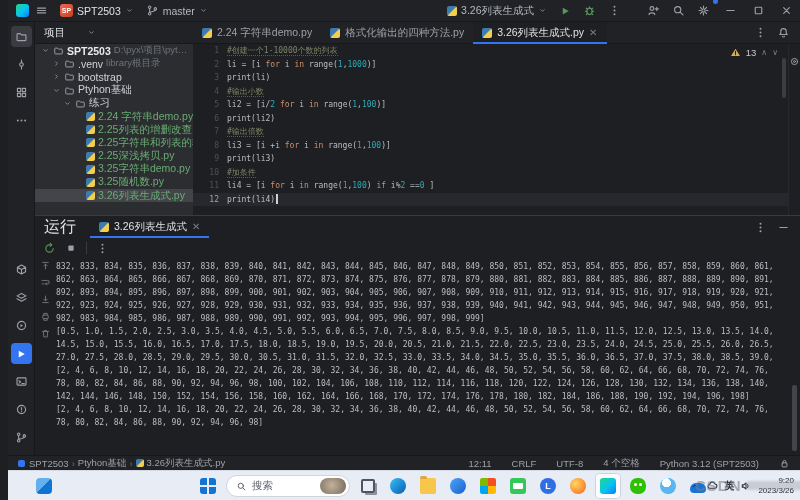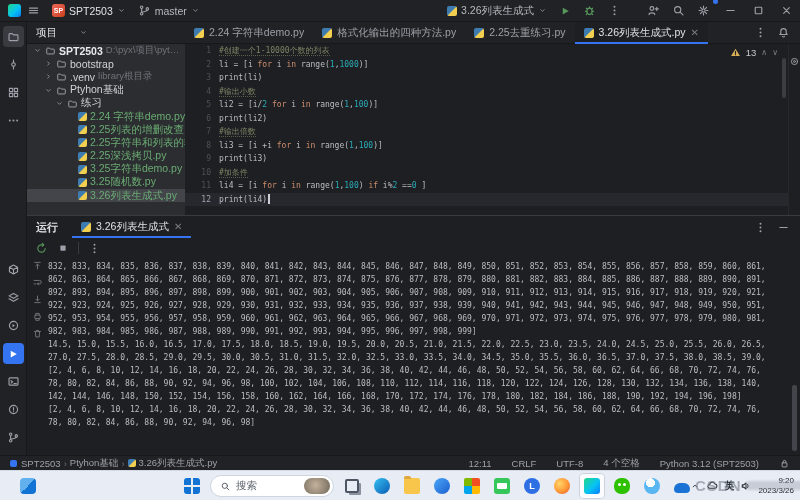--- a/index.html
+++ b/index.html
@@ -1,19 +1,19 @@
 <!DOCTYPE html>
 <html><head>
 <meta charset="utf-8">
 <style>
   html,body{margin:0;padding:0;background:#000;}
   #app{position:relative;width:800px;height:500px;background:#1e1f22;overflow:hidden;
        font-family:"Liberation Sans","DejaVu Sans",sans-serif;color:#bcbec4;
        -webkit-font-smoothing:antialiased;}
-  .abs{position:absolute;}
+  .abs{position:absolute;margin-left:8px;}
   .flex{display:flex;align-items:center;}
   .icon{display:inline-flex;align-items:center;justify-content:center;flex:none;vertical-align:middle;}
   .pyico{width:10px;height:10px;border-radius:2px;flex:none;
          background:linear-gradient(135deg,#3e7bb0 0 49%,#f3cf4f 51% 100%);}
   
   .titlebar{top:0;left:0;right:0;height:22px;background:#202225;display:flex;align-items:center;
             font-size:10.5px;color:#b4b8bf;padding-left:8px;border-bottom:1px solid #17181a;box-sizing:border-box;}
   .pc-logo{width:13px;height:13px;border-radius:3px;background:linear-gradient(135deg,#21d789,#07c3f2 55%,#087cfa);}
   .sp-badge{width:13px;height:13px;border-radius:3px;background:linear-gradient(135deg,#f0665a,#c8421f);
             color:#fff;font-size:7px;font-weight:bold;display:flex;align-items:center;justify-content:center;}
@@ -57,21 +57,21 @@
   .tok-comment{color:#7a8464;border-bottom:1px dotted #5a5f49;}
   .caret{display:inline-block;width:1.5px;height:10px;background:#ced0d6;margin-left:1px;}
   .ed-widget{position:absolute;top:3px;right:10px;display:flex;align-items:center;gap:5px;
              font-family:"Liberation Sans",sans-serif;font-size:9.5px;color:#c8cad0;}
   .ed-scroll{position:absolute;right:2px;top:14px;width:4px;height:40px;background:#4e5157;border-radius:2px;opacity:.6;}
   .rightstrip{top:44px;right:0;width:12px;height:171px;background:#1e1f22;border-left:1px solid #26282c;
               display:flex;flex-direction:column;align-items:center;padding-top:12px;box-sizing:border-box;}
   
   .runpanel{top:215px;left:27px;right:0;bottom:45px;background:#1e1f22;border-top:1px solid #393b40;box-sizing:border-box;}
   .run-header{height:22px;display:flex;align-items:stretch;font-size:10.5px;padding-left:9px;}
-  .run-title{display:flex;align-items:center;font-weight:bold;color:#dfe1e5;font-size:11px;padding-right:14px;}
+  .run-title{display:flex;align-items:center;font-weight:normal;color:#dfe1e5;font-size:16px;padding-right:14px;}
   .run-tab{display:flex;align-items:center;gap:5px;padding:0 9px;color:#dfe1e5;position:relative;}
   .run-tab::after{content:"";position:absolute;left:0;right:0;bottom:0;height:2px;background:#3574f0;}
   .run-header-right{margin-left:auto;display:flex;align-items:center;gap:10px;padding-right:10px;}
   .run-toolbar{height:20px;display:flex;align-items:center;gap:9px;padding-left:8px;}
   .v-div{width:1px;height:12px;background:#393b40;}
   .console-gutter{position:absolute;left:1px;top:44px;width:18px;display:flex;flex-direction:column;align-items:center;gap:6px;}
   .console{position:absolute;left:21px;right:14px;top:44px;bottom:0;overflow:hidden;
            font-family:"DejaVu Sans Mono",monospace;font-size:8px;line-height:13px;color:#bcbec4;}
   .console-line{white-space:pre;overflow:hidden;}
   .console-scroll{position:absolute;right:3px;bottom:4px;width:5px;height:66px;background:#43454a;border-radius:2px;}
@@ -253,24 +253,20 @@
     </span>
     <span id="tabs-container" style="display:flex;align-items:stretch;">
         <span class="ed-tab">
           <span class="pyico"></span>
           <span>2.24 字符串demo.py</span>
         </span>
         <span class="ed-tab">
           <span class="pyico"></span>
           <span>格式化输出的四种方法.py</span>
         </span>
-        <span class="ed-tab">
-          <span class="pyico"></span>
-          <span>2.25去重练习.py</span>
-        </span>
         <span class="ed-tab active">
           <span class="pyico"></span>
           <span>3.26列表生成式.py</span>
           <span class="tab-close">✕</span>
         </span>
       </span>
     <span class="tabrow-right">
       <span class="icon">
           <svg width="13" height="13" viewBox="0 0 16 16" fill="#9da0a8">
             <circle cx="8" cy="3.5" r="1.2"></circle>
@@ -377,35 +373,35 @@
         <span class="icon" style="width: 9px;">
           <svg width="9" height="9" viewBox="0 0 16 16" fill="none" stroke="#9da0a8" stroke-width="1.4" stroke-linecap="round" stroke-linejoin="round">
             <path d="M6.5 5l3 3-3 3"></path>
           </svg>
         </span>
         <span class="icon">
           <svg width="11" height="11" viewBox="0 0 16 16" fill="none" stroke="#9da0a8" stroke-width="1.4" stroke-linecap="round" stroke-linejoin="round">
             <path d="M2.5 5.5c0-.6.4-1 1-1h3L8 6h4.5c.6 0 1 .4 1 1V12c0 .6-.4 1-1 1h-9c-.6 0-1-.4-1-1z"></path>
           </svg>
         </span>
-        <span class="tree-label">bootstrap</span>
+        <span class="tree-label">.venv</span>
+        <span class="tree-suffix">library根目录</span>
       </div>
       <div class="tree-row" style="padding-left: 17px;">
         <span class="icon" style="width: 9px;">
           <svg width="9" height="9" viewBox="0 0 16 16" fill="none" stroke="#9da0a8" stroke-width="1.4" stroke-linecap="round" stroke-linejoin="round">
             <path d="M6.5 5l3 3-3 3"></path>
           </svg>
         </span>
         <span class="icon">
           <svg width="11" height="11" viewBox="0 0 16 16" fill="none" stroke="#9da0a8" stroke-width="1.4" stroke-linecap="round" stroke-linejoin="round">
             <path d="M2.5 5.5c0-.6.4-1 1-1h3L8 6h4.5c.6 0 1 .4 1 1V12c0 .6-.4 1-1 1h-9c-.6 0-1-.4-1-1z"></path>
           </svg>
         </span>
-        <span class="tree-label">.venv</span>
-        <span class="tree-suffix">library根目录</span>
+        <span class="tree-label">bootstrap</span>
       </div>
       <div class="tree-row" style="padding-left: 17px;">
         <span class="icon" style="width: 9px;">
           <svg width="9" height="9" viewBox="0 0 16 16" fill="none" stroke="#9da0a8" stroke-width="1.4" stroke-linecap="round" stroke-linejoin="round">
             <path d="M5 6.5l3 3 3-3"></path>
           </svg>
         </span>
         <span class="icon">
           <svg width="11" height="11" viewBox="0 0 16 16" fill="none" stroke="#9da0a8" stroke-width="1.4" stroke-linecap="round" stroke-linejoin="round">
             <path d="M2.5 5.5c0-.6.4-1 1-1h3L8 6h4.5c.6 0 1 .4 1 1V12c0 .6-.4 1-1 1h-9c-.6 0-1-.4-1-1z"></path>
@@ -570,22 +566,22 @@
           <svg width="11" height="11" viewBox="0 0 16 16" fill="none" stroke="#6f737a" stroke-width="1.4" stroke-linecap="round" stroke-linejoin="round">
             <path d="M3.5 5h9M6.5 5V3.5h3V5M5 5l.5 8h5l.5-8"></path>
           </svg>
         </span>
       </div>
     <div class="console" id="console">
         <div class="console-line">832, 833, 834, 835, 836, 837, 838, 839, 840, 841, 842, 843, 844, 845, 846, 847, 848, 849, 850, 851, 852, 853, 854, 855, 856, 857, 858, 859, 860, 861,</div>
         <div class="console-line">862, 863, 864, 865, 866, 867, 868, 869, 870, 871, 872, 873, 874, 875, 876, 877, 878, 879, 880, 881, 882, 883, 884, 885, 886, 887, 888, 889, 890, 891,</div>
         <div class="console-line">892, 893, 894, 895, 896, 897, 898, 899, 900, 901, 902, 903, 904, 905, 906, 907, 908, 909, 910, 911, 912, 913, 914, 915, 916, 917, 918, 919, 920, 921,</div>
         <div class="console-line">922, 923, 924, 925, 926, 927, 928, 929, 930, 931, 932, 933, 934, 935, 936, 937, 938, 939, 940, 941, 942, 943, 944, 945, 946, 947, 948, 949, 950, 951,</div>
-        <div class="console-line">952, 953, 954, 955, 956, 957, 958, 959, 960, 961, 962, 963, 964, 965, 966, 967, 968, 969, 970, 971, 972, 973, 974, 975, 976, 977, 978, 979, 980, 981,</div>
         <div class="console-line">982, 983, 984, 985, 986, 987, 988, 989, 990, 991, 992, 993, 994, 995, 996, 997, 998, 999]</div>
+        <div class="console-line">[0.5, 1.0, 1.5, 2.0, 2.5, 3.0, 3.5, 4.0, 4.5, 5.0, 5.5, 6.0, 6.5, 7.0, 7.5, 8.0, 8.5, 9.0, 9.5, 10.0, 10.5, 11.0, 11.5, 12.0, 12.5, 13.0, 13.5, 14.0,</div>
         <div class="console-line">14.5, 15.0, 15.5, 16.0, 16.5, 17.0, 17.5, 18.0, 18.5, 19.0, 19.5, 20.0, 20.5, 21.0, 21.5, 22.0, 22.5, 23.0, 23.5, 24.0, 24.5, 25.0, 25.5, 26.0, 26.5,</div>
         <div class="console-line">27.0, 27.5, 28.0, 28.5, 29.0, 29.5, 30.0, 30.5, 31.0, 31.5, 32.0, 32.5, 33.0, 33.5, 34.0, 34.5, 35.0, 35.5, 36.0, 36.5, 37.0, 37.5, 38.0, 38.5, 39.0,</div>
         <div class="console-line">[2, 4, 6, 8, 10, 12, 14, 16, 18, 20, 22, 24, 26, 28, 30, 32, 34, 36, 38, 40, 42, 44, 46, 48, 50, 52, 54, 56, 58, 60, 62, 64, 66, 68, 70, 72, 74, 76,</div>
         <div class="console-line">78, 80, 82, 84, 86, 88, 90, 92, 94, 96, 98, 100, 102, 104, 106, 108, 110, 112, 114, 116, 118, 120, 122, 124, 126, 128, 130, 132, 134, 136, 138, 140,</div>
         <div class="console-line">142, 144, 146, 148, 150, 152, 154, 156, 158, 160, 162, 164, 166, 168, 170, 172, 174, 176, 178, 180, 182, 184, 186, 188, 190, 192, 194, 196, 198]</div>
         <div class="console-line">[2, 4, 6, 8, 10, 12, 14, 16, 18, 20, 22, 24, 26, 28, 30, 32, 34, 36, 38, 40, 42, 44, 46, 48, 50, 52, 54, 56, 58, 60, 62, 64, 66, 68, 70, 72, 74, 76,</div>
         <div class="console-line">78, 80, 82, 84, 86, 88, 90, 92, 94, 96, 98]</div>
       </div>
     <div class="console-scroll"></div>
   </div>

